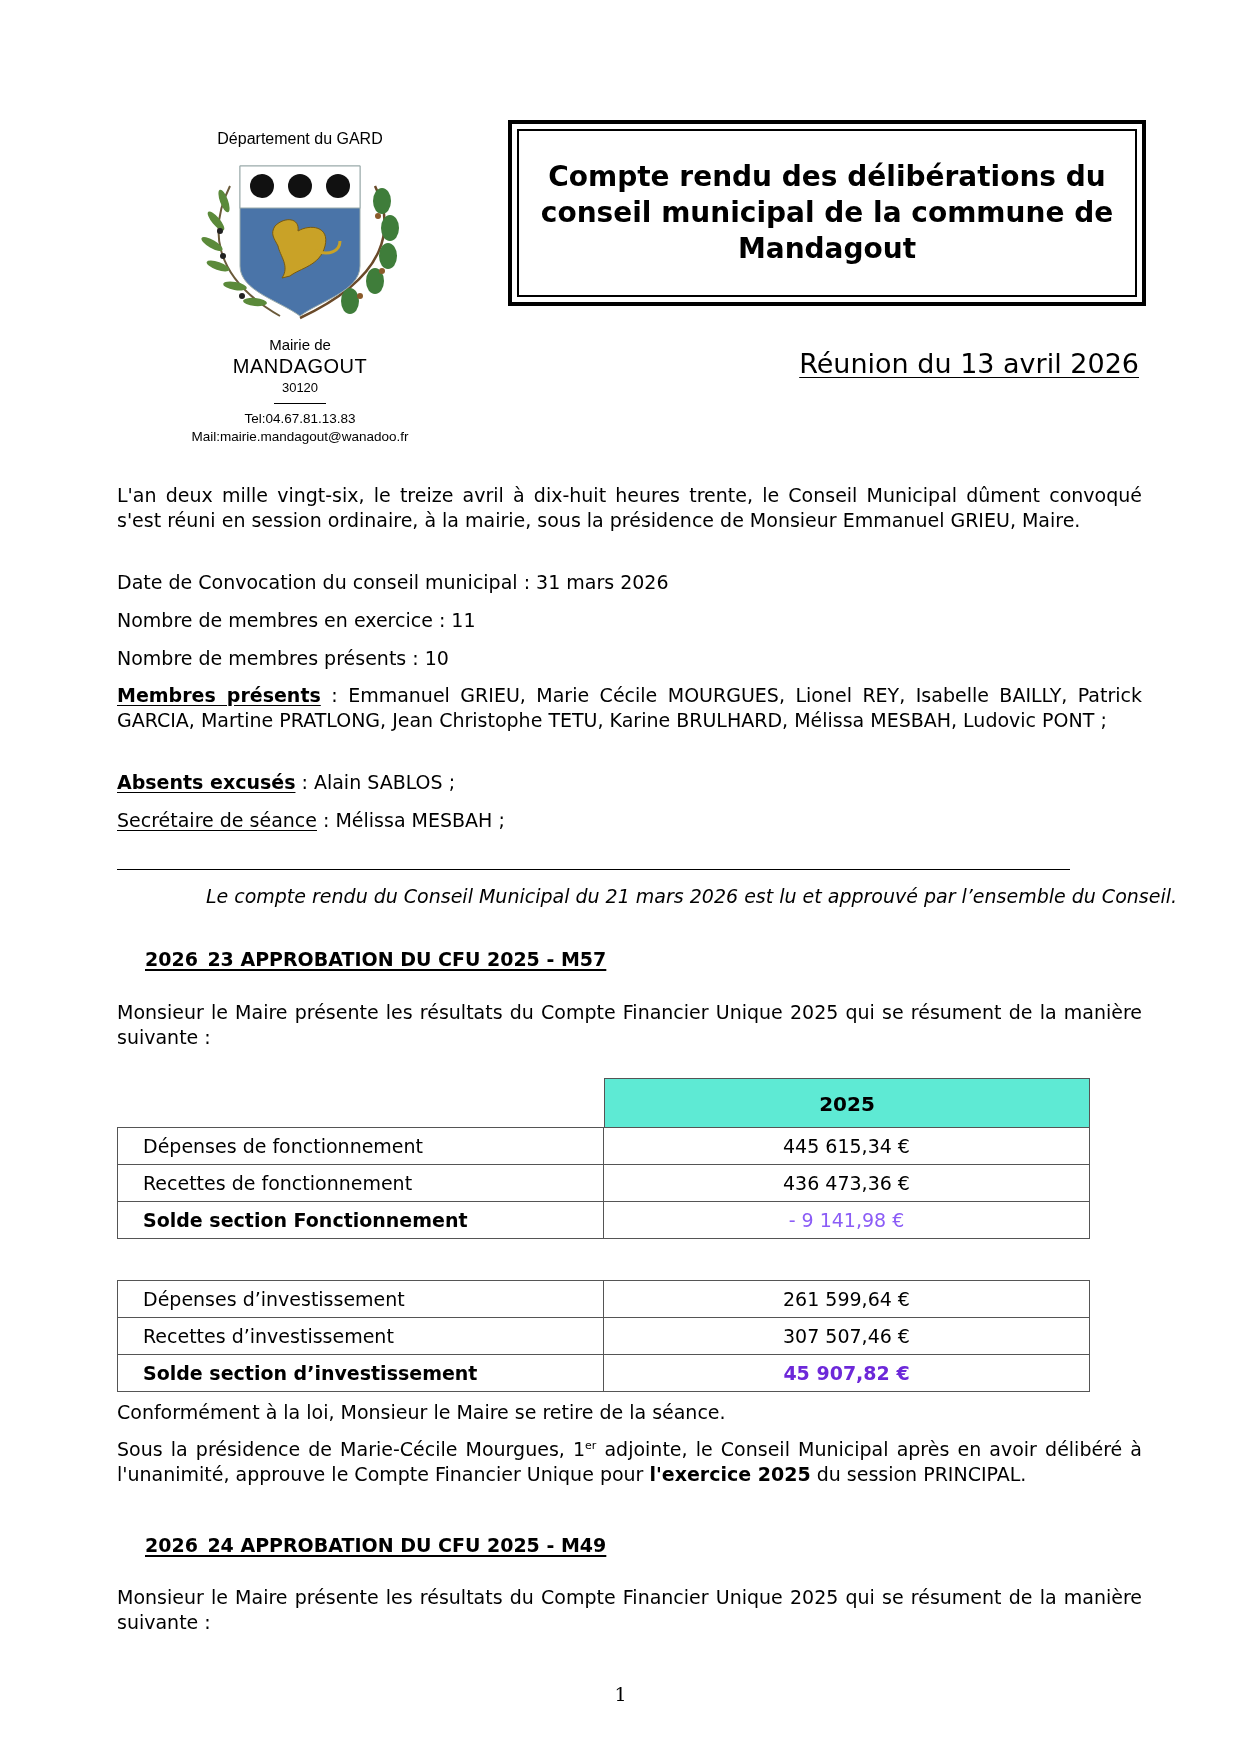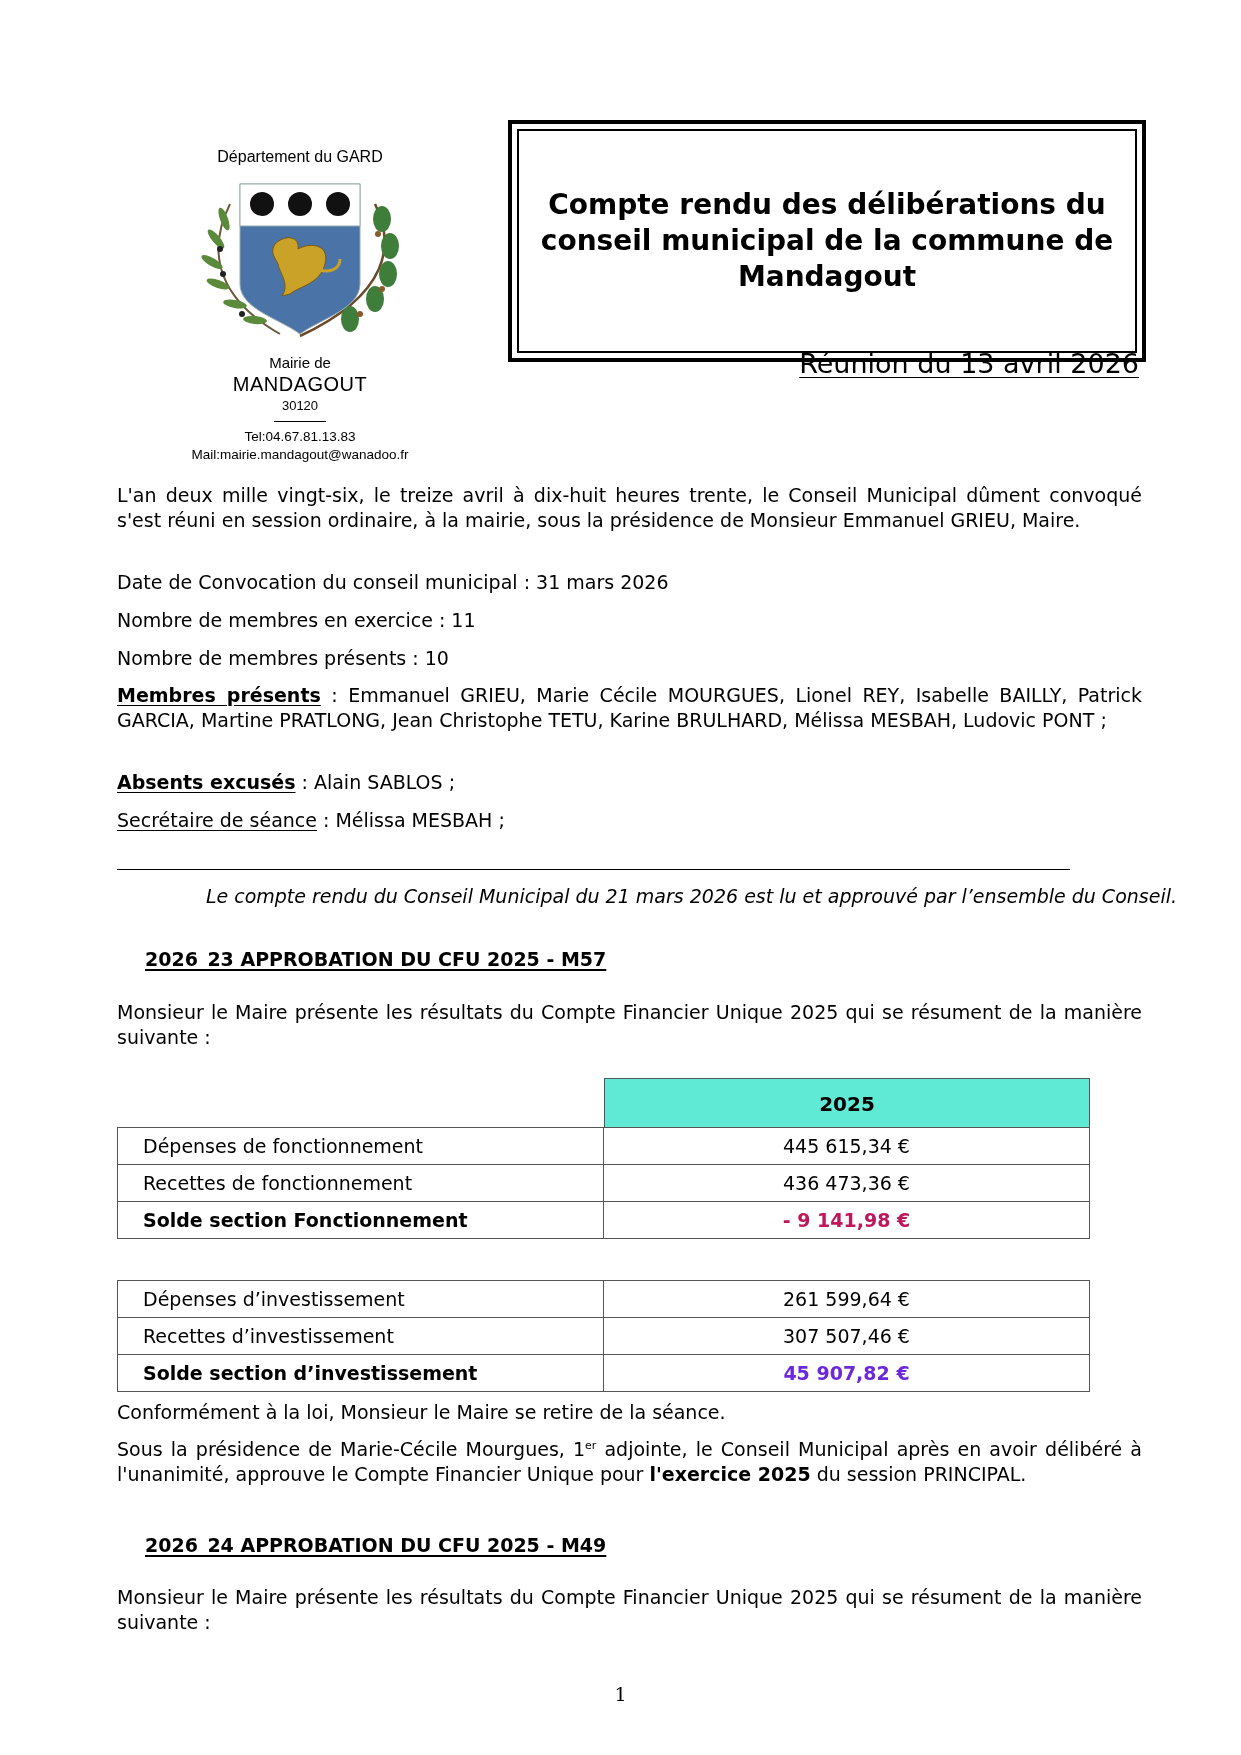--- a/index.html
+++ b/index.html
@@ -1,32 +1,32 @@
 <!DOCTYPE html>
 <html><head>
   <meta charset="utf-8">
   <style>
     html, body { margin: 0; padding: 0; background: #ffffff; }
     body { width: 1241px; height: 1755px; position: relative; overflow: hidden; color: #000;
            font-family: "DejaVu Sans", sans-serif; }
     .page { position: absolute; left: 0; top: 0; width: 1241px; height: 1755px; }
 
     
-    .logo { position: absolute; left: 160px; top: 144px; width: 280px; text-align: center;
+    .logo { position: absolute; left: 160px; top: 126px; width: 280px; text-align: center;
             font-family: "Liberation Sans", sans-serif; }
     .logo .dept { font-size: 16px; margin-top: 4px; }
     .crest { position: relative; width: 220px; height: 170px; margin: 8px auto 0; }
     .mairie { font-size: 15px; margin-top: 10px; }
     .commune { font-size: 20px; margin-top: 2px; letter-spacing: 0.5px; }
     .cp { font-size: 13px; margin-top: 2px; }
     .rule-short { width: 52px; height: 1px; background: #000; margin: 8px auto 6px; }
     .contact { font-size: 13.5px; line-height: 18px; white-space: nowrap; }
 
     
-    .title-box { position: absolute; left: 508px; top: 120px; width: 638px; height: 242px;
+    .title-box { position: absolute; left: 508px; top: 120px; width: 638px; height: 186px;
                  border: 4px solid #000; box-sizing: border-box; }
     .title-inner { position: absolute; left: 5px; top: 5px; right: 5px; bottom: 5px;
                    border: 2px solid #000; display: flex; align-items: center; justify-content: center;
                    text-align: center; }
     .title-text { font-weight: bold; font-size: 28px; line-height: 36px; padding: 0 10px; }
 
     .meeting { position: absolute; right: 102px; top: 348px; font-size: 27px; text-decoration: underline;
                text-underline-offset: 4px; text-decoration-thickness: 1px; }
 
     
@@ -42,21 +42,21 @@
                      text-decoration: underline; text-underline-offset: 3px; text-decoration-thickness: 2px; margin-left: 28px; }
 
     
     table.fin { position: absolute; border-collapse: collapse; font-size: 19px; }
     table.fin td { border: 1px solid #555; padding: 0; height: 37px; box-sizing: border-box; }
     table.fin td.label { width: 486px; padding-left: 25px; }
     table.fin td.val { width: 486px; text-align: center; }
     .hdr { position: absolute; left: 604px; top: 1078px; width: 486px; height: 50px;
            background: #5eead4; border: 1px solid #555; border-bottom: none; box-sizing: border-box;
            display: flex; align-items: center; justify-content: center; font-weight: bold; font-size: 20px; }
-    .neg { color: #be185d; font-weight: bold; }
+    .neg { color: #8b5cf6; font-weight: normal; }
     .pos { color: #6d28d9; font-weight: bold; }
     sup { font-size: 11px; line-height: 0; }
 
     .page-num { position: absolute; left: 0; width: 1241px; top: 1683px; text-align: center;
                 font-family: "DejaVu Serif", serif; font-size: 19px; }
   </style>
 </head>
 <body>
 
 <div class="page">

